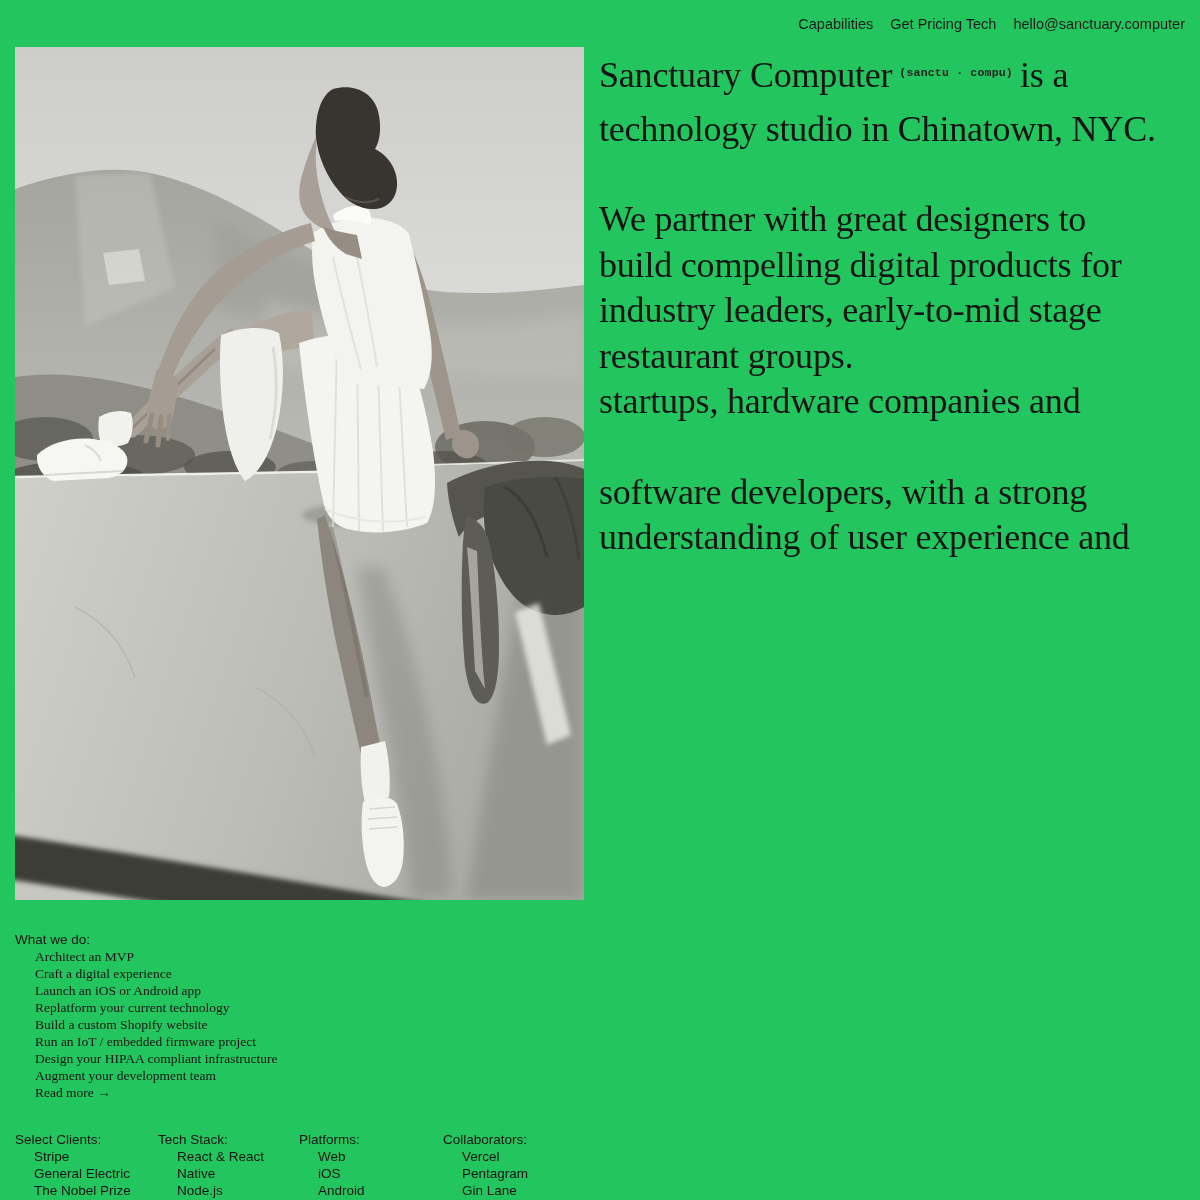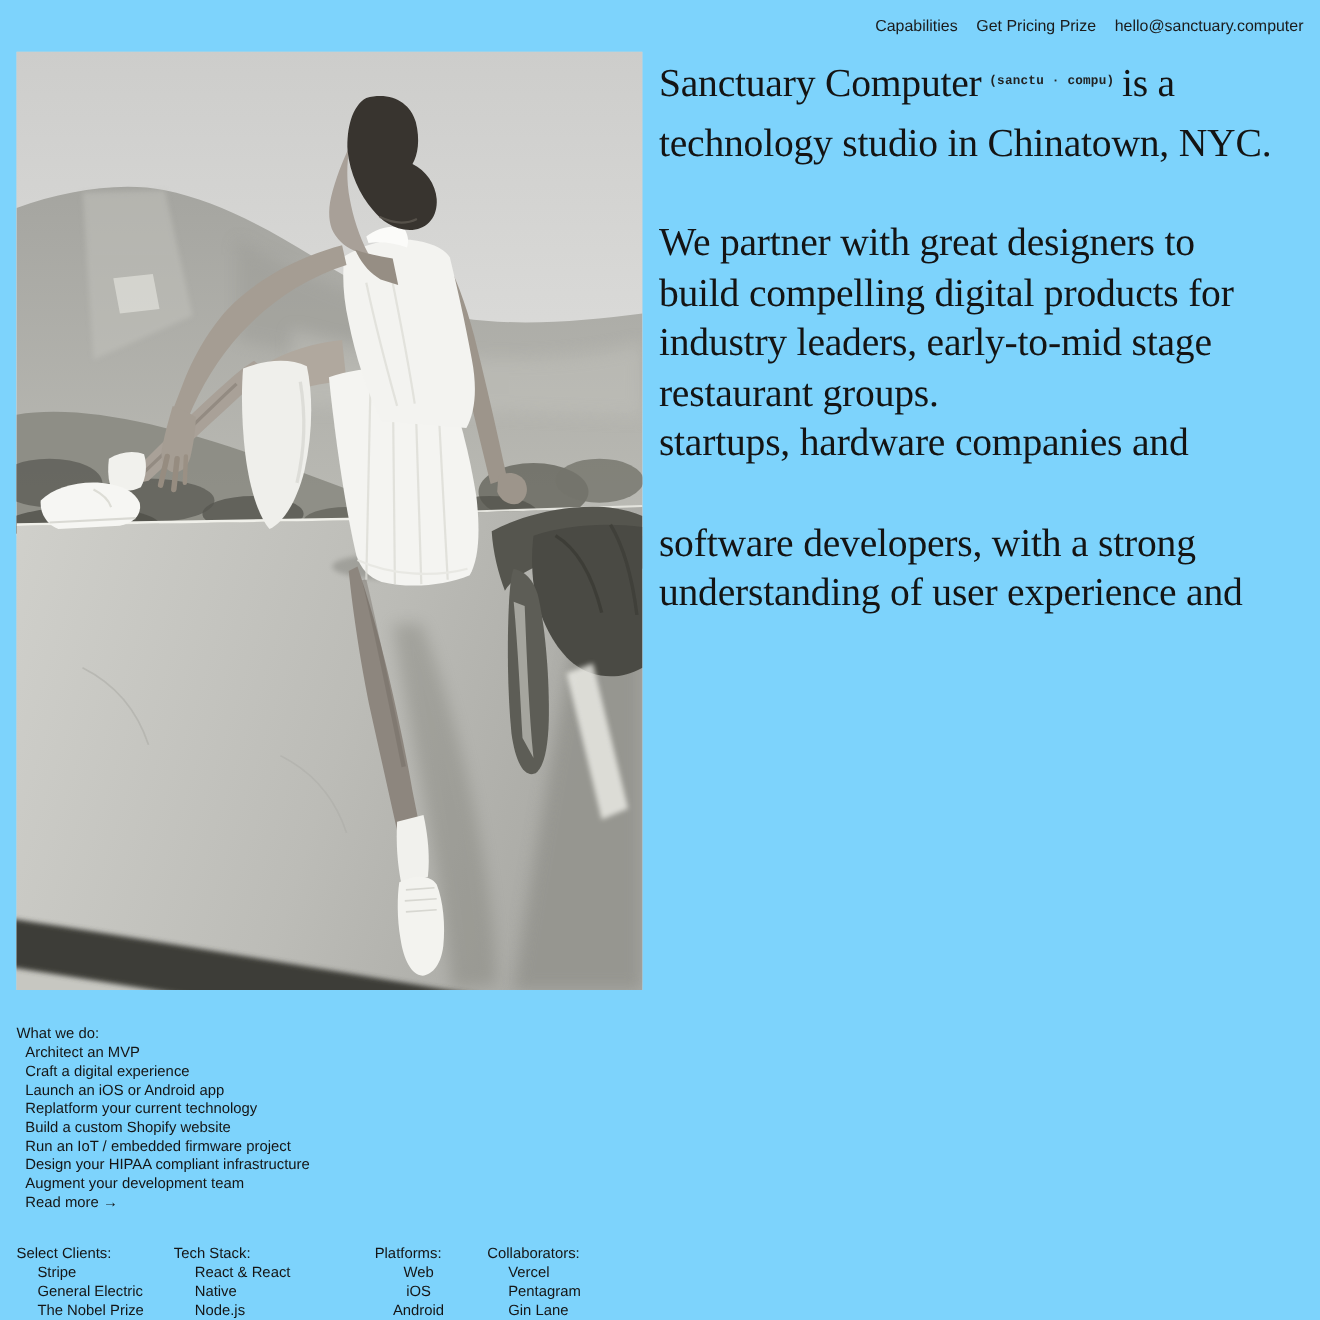--- a/index.html
+++ b/index.html
@@ -1,19 +1,19 @@
 <!DOCTYPE html>
 <html><head>
 <meta charset="utf-8">
 <style>
   * { margin:0; padding:0; box-sizing:border-box; }
   html,body { background:#ffffff; }
   .page {
     position:relative; width:1200px; height:1200px;
-    background:#7dd3fc; overflow:hidden;
+    background:#22c55e; overflow:hidden;
     font-family:"Liberation Sans", sans-serif; color:#161616;
   }
 
   
   .nav {
     position:absolute; top:16px; right:15px;
     display:flex; gap:17px;
     font-size:14.5px; line-height:16px; color:#1b1b1b;
   }
   .nav a { color:#1b1b1b; text-decoration:none; cursor:pointer; }
@@ -43,40 +43,40 @@
     position:relative; top:-11px; color:#222222; white-space:nowrap;
   }
   .annot.mid { margin:0 7px 0 7px; }
   .annot.end { margin-left:9px; cursor:pointer; }
 
   
   .services {
     position:absolute; left:15px; top:931px;
     font-size:13.5px; line-height:17px; color:#151515;
   }
-  .services .items { margin-left:8px; }
+  .services .items { margin-left:20px;font-family:Liberation Serif, serif; }
   .services .read-more { cursor:pointer; }
 
   
   .footer-cols {
     position:absolute; left:15px; top:1131px;
     display:flex; font-size:13.5px; line-height:17px; color:#151515;
   }
   .fcol-1 { width:143px; } .fcol-2 { width:141px; }
-  .fcol-3 { width:144px;text-align:center; } .fcol-4 { width:auto; }
+  .fcol-3 { width:144px; } .fcol-4 { width:auto; }
   .footer-cols .items { margin-left:19px; }
 </style>
 </head>
 <body>
 
 <div class="page">
 
   <div class="nav">
     <a>Capabilities</a>
-    <a>Get Pricing Prize</a>
+    <a>Get Pricing Tech</a>
     <a>hello@sanctuary.computer</a>
   </div>
 
   <div class="photo">
     <svg viewBox="0 0 569 853" preserveAspectRatio="none">
       <defs>
         <linearGradient id="skyGrad" x1="0" y1="0" x2="0" y2="1">
           <stop offset="0" stop-color="#cdcdcb"></stop>
           <stop offset="1" stop-color="#e3e3e1"></stop>
         </linearGradient>

